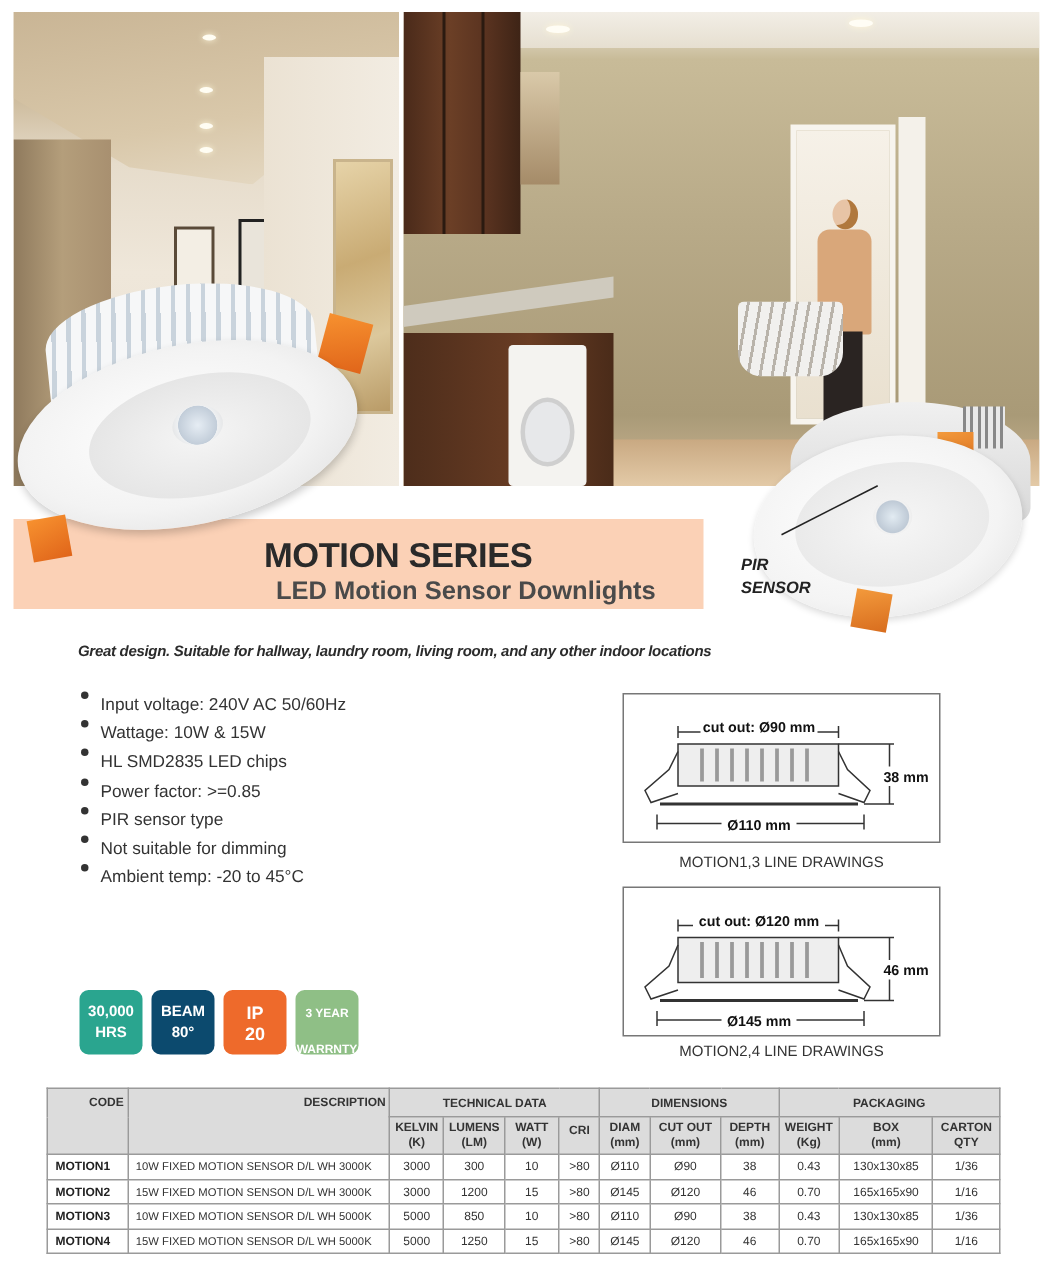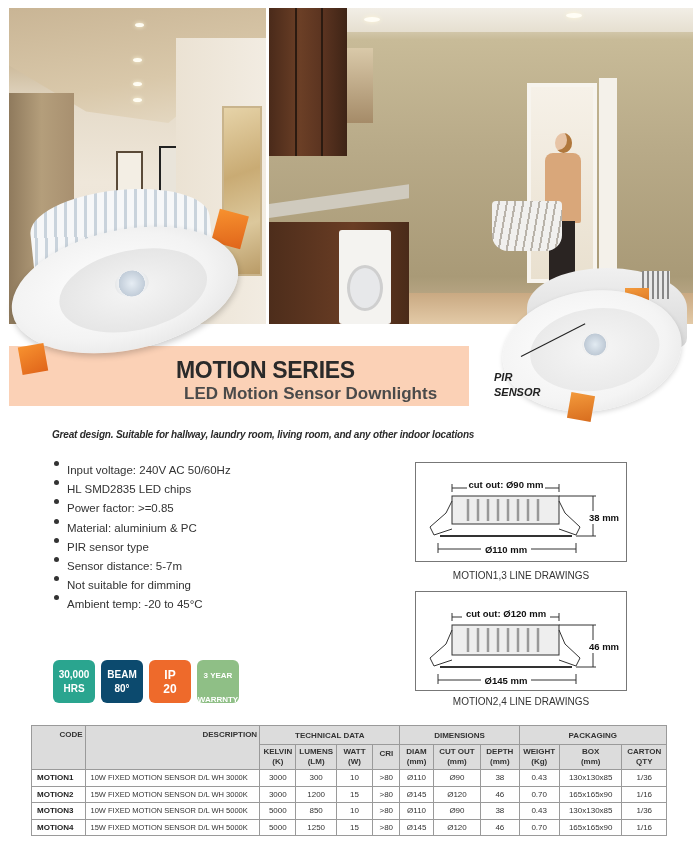--- a/index.html
+++ b/index.html
@@ -194,37 +194,33 @@
 
 <div class="tagline">Great design. Suitable for hallway, laundry room, living room, and any other indoor locations</div>
 
 <ul class="specs">
   <li class="spec-item">
       <span class="spec-bullet"></span>
       <span>Input voltage: 240V AC 50/60Hz</span>
     </li>
   <li class="spec-item">
       <span class="spec-bullet"></span>
+      <span>Wattage: 10W &amp; 15W</span>
+    </li>
+  <li class="spec-item">
+      <span class="spec-bullet"></span>
       <span>HL SMD2835 LED chips</span>
     </li>
   <li class="spec-item">
       <span class="spec-bullet"></span>
       <span>Power factor: &gt;=0.85</span>
     </li>
   <li class="spec-item">
       <span class="spec-bullet"></span>
-      <span>Material: aluminium &amp; PC</span>
-    </li>
-  <li class="spec-item">
-      <span class="spec-bullet"></span>
       <span>PIR sensor type</span>
-    </li>
-  <li class="spec-item">
-      <span class="spec-bullet"></span>
-      <span>Sensor distance: 5-7m</span>
     </li>
   <li class="spec-item">
       <span class="spec-bullet"></span>
       <span>Not suitable for dimming</span>
     </li>
   <li class="spec-item">
       <span class="spec-bullet"></span>
       <span>Ambient temp: -20 to 45°C</span>
     </li>
 </ul>

